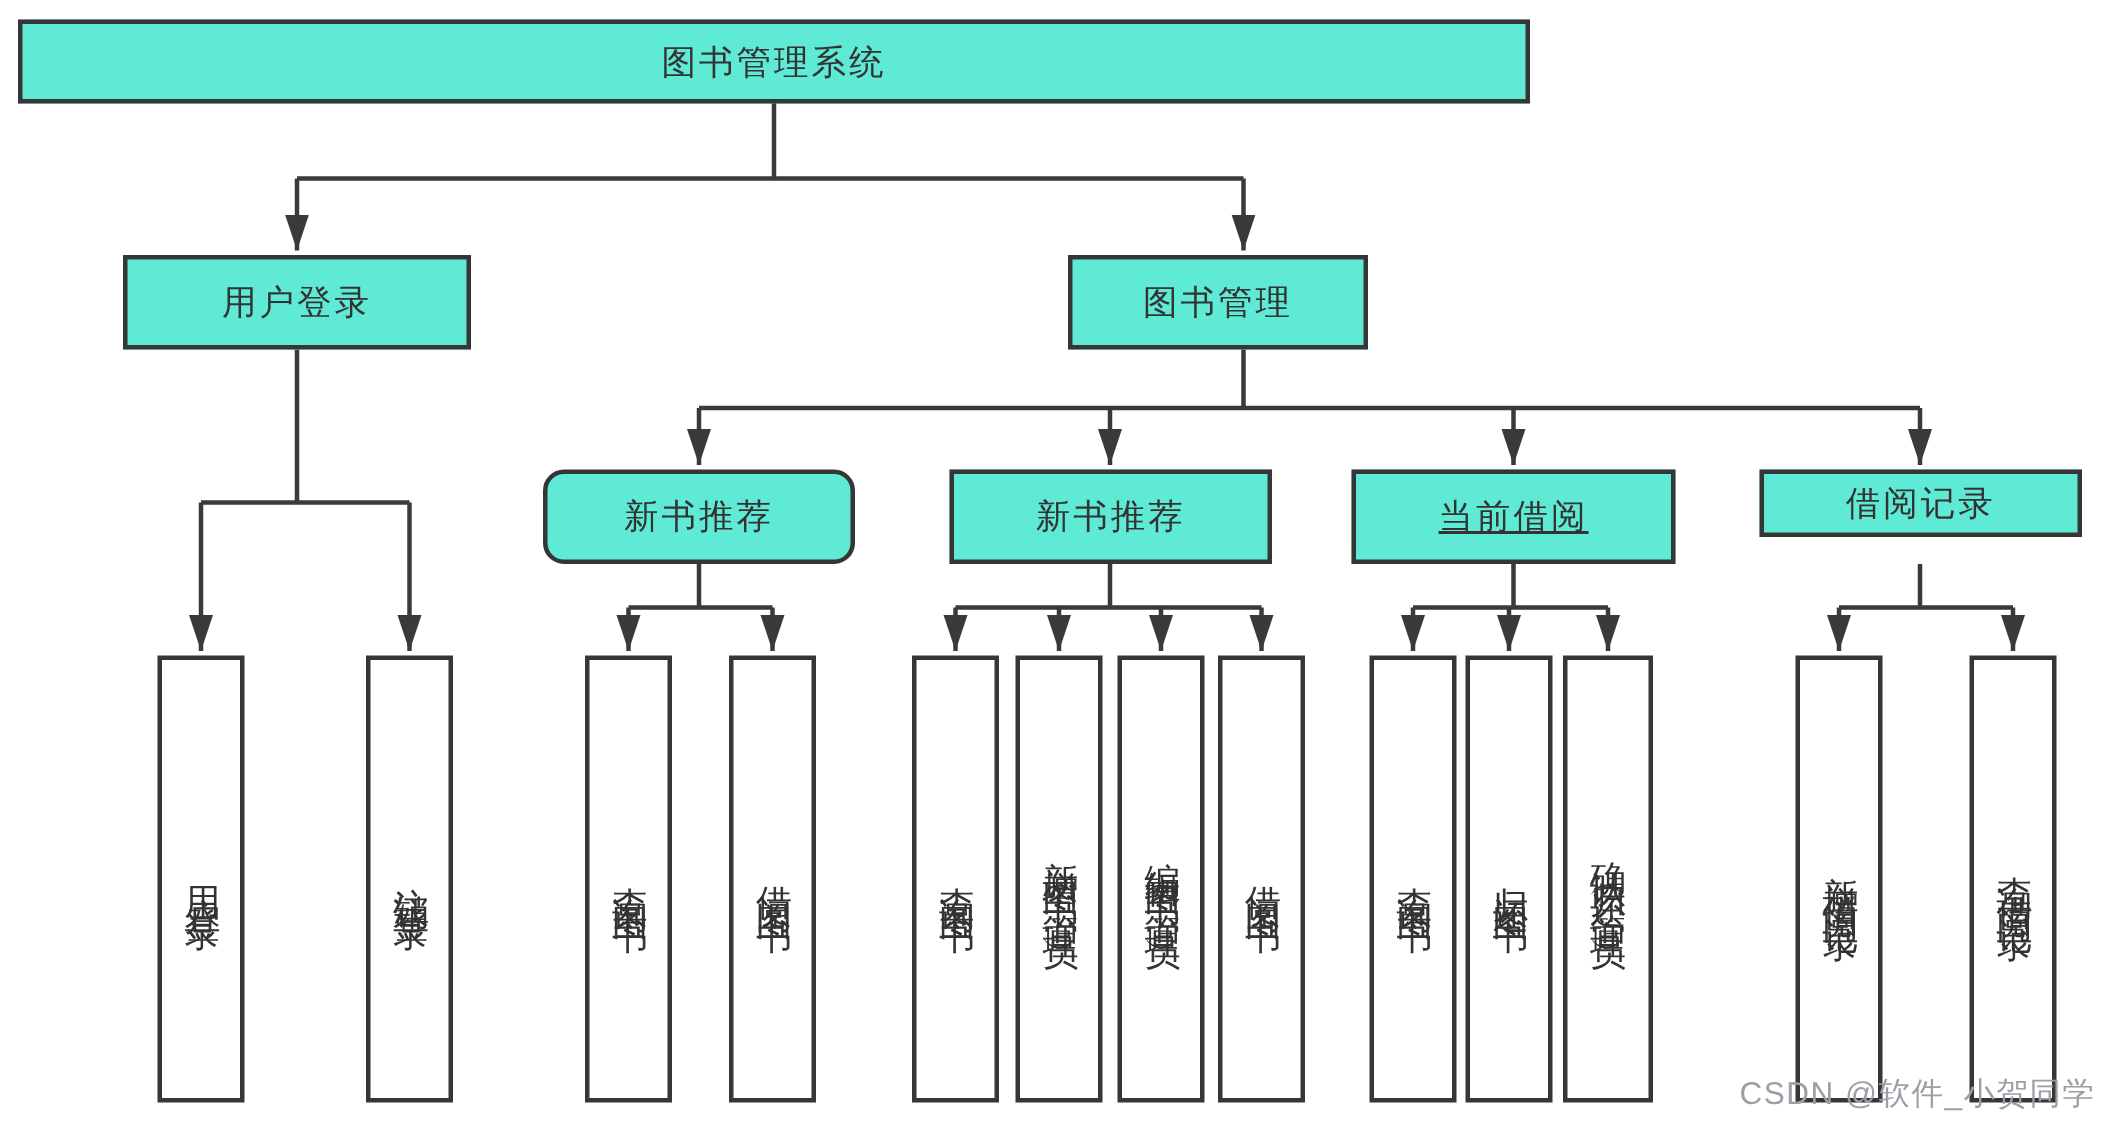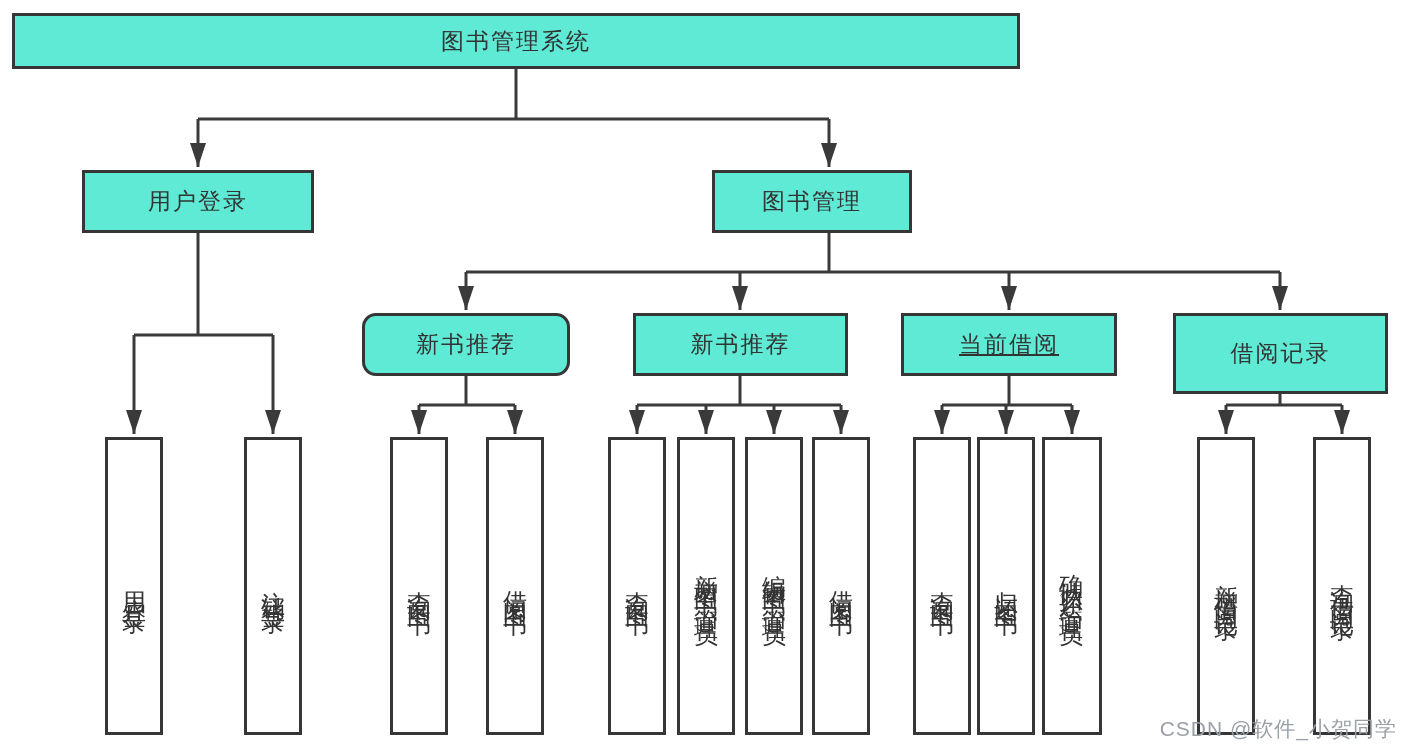--- a/index.html
+++ b/index.html
@@ -112,21 +112,21 @@
   </svg>
 
   <div class="node" style="left:12px; top:13px; width:1008px; height:56px;">图书管理系统</div>
 
   <div class="node" style="left:82px; top:170px; width:232px; height:63px;">用户登录</div>
   <div class="node" style="left:712px; top:170px; width:200px; height:63px;">图书管理</div>
 
   <div class="node" style="left:362px; top:313px; width:208px; height:63px;border-radius:14px;">新书推荐</div>
   <div class="node" style="left:633px; top:313px; width:215px; height:63px;">新书推荐</div>
   <div class="node" style="left:901px; top:313px; width:216px; height:63px;text-decoration:underline;">当前借阅</div>
-  <div class="node" style="left:1173px; top:313px; width:215px; height:81px;">借阅记录</div>
+  <div class="node" style="left:1173px; top:313px; width:215px; height:45px;">借阅记录</div>
 
   <div class="leaf" style="left:105px; top:437px;">用户登录</div>
   <div class="leaf" style="left:244px; top:437px;">注销登录</div>
 
   <div class="leaf" style="left:390px; top:437px;">查询图书</div>
   <div class="leaf" style="left:486px; top:437px;">借阅图书</div>
 
   <div class="leaf" style="left:608px; top:437px;">查询图书</div>
   <div class="leaf" style="left:677px; top:437px;">新增图书（管理员）</div>
   <div class="leaf" style="left:745px; top:437px;">编辑图书（管理员）</div>

